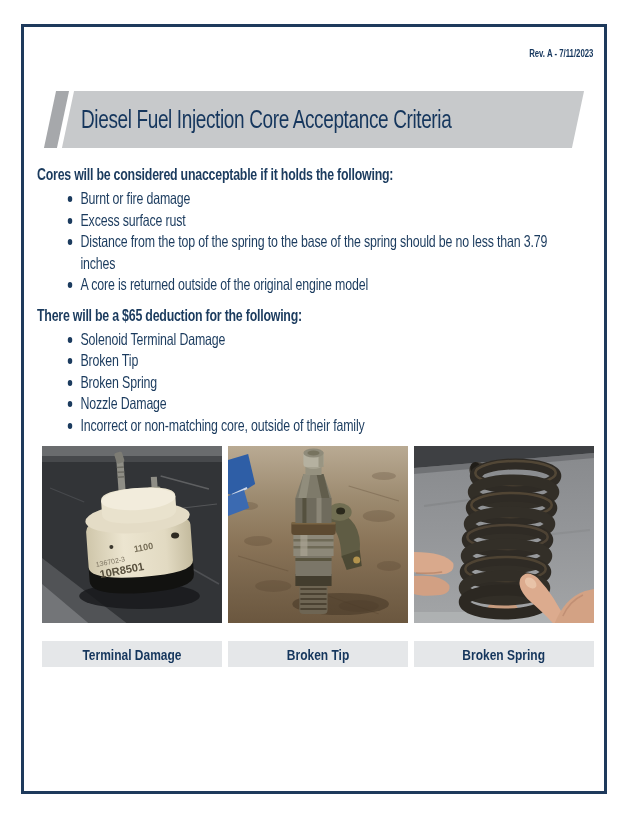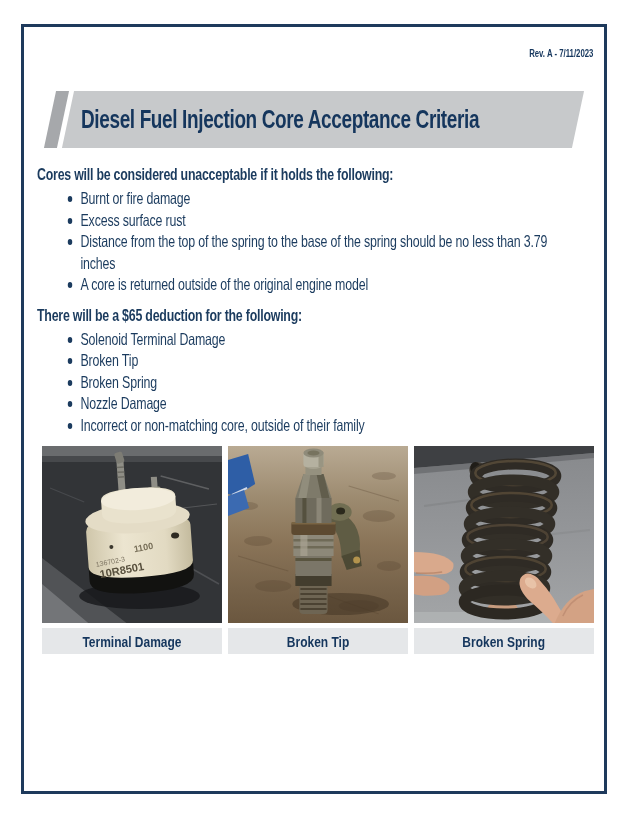--- a/index.html
+++ b/index.html
@@ -8,34 +8,34 @@
   .page-border{position:absolute;left:21px;top:24px;width:580px;height:764px;
         border:3px solid #1e3a5c;}
   .rev{position:absolute;top:48px;right:37px;color:#15365d;font-weight:bold;
         font-size:10px;white-space:nowrap;}
   .rev .cond{display:inline-block;transform:scaleX(0.78);transform-origin:100% 50%;}
   .banner-stripe{position:absolute;left:50px;top:91px;width:13px;height:57px;
         background:#a6a8ab;transform:skewX(-12deg);}
   .banner{position:absolute;left:68px;top:91px;width:510px;height:57px;
         background:#c7c9cb;transform:skewX(-12deg);}
   .title{position:absolute;left:81px;top:91px;height:57px;display:flex;align-items:center;
-        color:#15365d;font-weight:bold;font-size:26px;letter-spacing:-0.5px;white-space:nowrap;}
+        color:#15365d;font-weight:normal;font-size:26px;letter-spacing:-0.5px;white-space:nowrap;}
   .title .cond{display:inline-block;transform:scaleX(0.73);transform-origin:0 50%;}
   .content{position:absolute;left:37px;top:163px;width:715px;
         transform:scaleX(0.75);transform-origin:0 0;color:#1b3b5e;}
   .sec-heading{font-size:16.5px;font-weight:bold;line-height:22px;letter-spacing:-0.3px;}
   .content ul{list-style:none;margin:3px 0 8px 0;padding:0 0 0 58px;}
   .content li{font-size:16.5px;line-height:21.5px;letter-spacing:-0.2px;position:relative;}
   .content li::before{content:"";position:absolute;left:-17px;top:8px;width:6px;height:6px;
         border-radius:50%;background:#1b3b5e;}
   .figures{position:absolute;left:42px;top:446px;width:552px;display:flex;gap:6px;}
   .figure{flex:1;display:flex;flex-direction:column;}
   .photo{height:177px;overflow:hidden;background:#555;}
   .photo svg{display:block;width:100%;height:177px;}
-  .caption{height:26px;margin-top:5px;background:#e5e7e9;display:flex;align-items:center;
+  .caption{height:26px;margin-top:18px;background:#e5e7e9;display:flex;align-items:center;
         justify-content:center;color:#15365d;font-weight:bold;font-size:15px;white-space:nowrap;}
   .caption .cond{display:inline-block;transform:scaleX(0.8);transform-origin:50% 50%;}
 </style>
 </head>
 <body>
 
 <div class="page">
   <div class="page-border"></div>
 
   <div class="rev">

